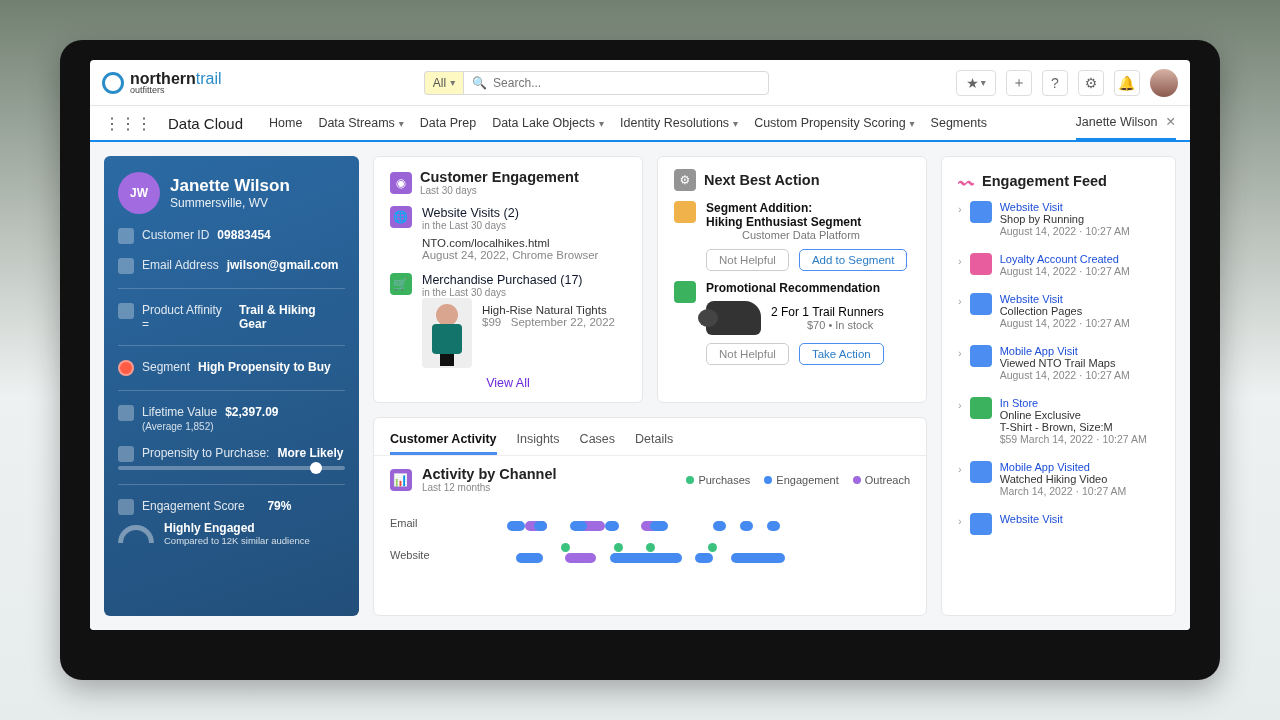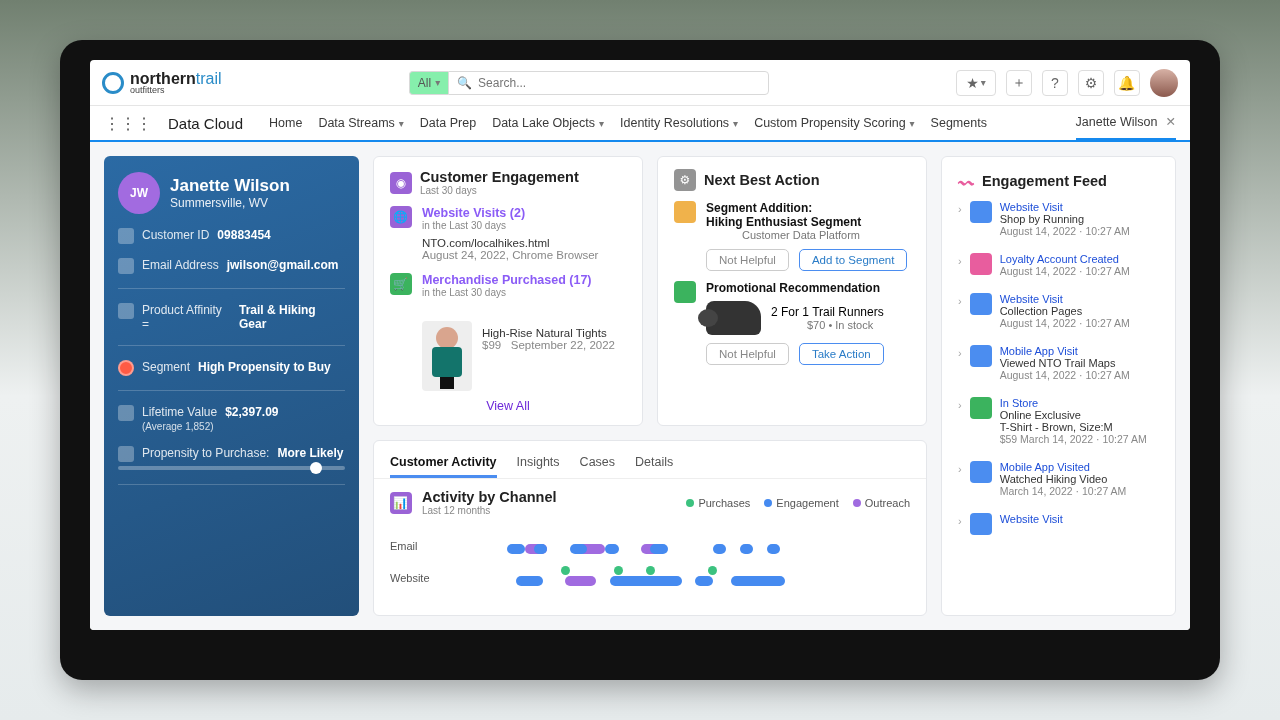--- a/index.html
+++ b/index.html
@@ -24,21 +24,21 @@
   }
   
   .topbar {
     display:flex; align-items:center; padding:6px 12px; gap:12px;
     border-bottom:1px solid #e5e5e5; height:46px;
   }
   .brand { display:flex; align-items:center; gap:6px; font-weight:700; color:#222; }
   .brand .logo-ico { width:22px; height:22px; border-radius:50%; border:3px solid #2a8cc8; position:relative; }
   .brand .outfitters { font-size:9px; font-weight:400; color:#444; display:block; margin-top:-3px; }
   .search-wrap { flex:0 0 360px; margin-left:auto; margin-right:auto; display:flex; }
-  .scope { background:#86efac; border:1px solid #d9d9d9; border-right:none; padding:4px 8px; border-radius:4px 0 0 4px; font-size:12px; color:#555; display:flex; align-items:center; gap:4px;}
+  .scope { background:#fef9c3; border:1px solid #d9d9d9; border-right:none; padding:4px 8px; border-radius:4px 0 0 4px; font-size:12px; color:#555; display:flex; align-items:center; gap:4px;margin-left:15px;}
   .search-box { flex:1; display:flex; align-items:center; border:1px solid #d9d9d9; border-radius:0 4px 4px 0; padding:4px 8px; font-size:12px; color:#888; gap:6px;}
   .search-box input { border:none; outline:none; flex:1; font-size:12px; }
   .tb-right { display:flex; align-items:center; gap:10px; }
   .tb-ico { width:26px; height:26px; border:1px solid #ddd; border-radius:4px; display:flex;align-items:center;justify-content:center; color:#666; font-size:14px; background:#fff;}
   .fav-box { width:40px; display:flex; align-items:center; justify-content:center; gap:2px;}
   .avatar { width:28px; height:28px; border-radius:50%; background:linear-gradient(180deg,#d7b1a5,#8c5a4e);}
   
   .navrow {
     display:flex; align-items:center; height:36px; padding:0 14px;
     border-bottom:2px solid #1589ee; gap:16px; font-size:12.5px; color:#333;
@@ -77,21 +77,21 @@
   
   .center { flex:1; display:flex; flex-direction:column; gap:14px; min-width:0;}
   .panel { background:#fff;border:1px solid #e4e6ea;border-radius:6px;padding:12px 16px;}
   .panel-h { display:flex;align-items:center;gap:8px;}
   .ph-ico { width:22px;height:22px;border-radius:4px;display:flex;align-items:center;justify-content:center;color:#fff;font-size:12px;}
   .ph-ico.purple{background:#9a63d6;} .ph-ico.grey{background:#949494;} .ph-ico.green{background:#3bb35e;}
   .ph-title { font-size:14.5px;font-weight:600;color:#222;}
   .ph-sub { font-size:10px;color:#888;}
   .ce-block { display:flex; gap:10px;}
   .ce-block .titles{font-size:12.5px;}
-  .ce-title{font-weight:700;color:#8b5cf6;}
+  .ce-title{font-weight:400;color:#0f172a;}
   .ce-sub{font-size:10px;color:#888;}
   .ce-detail{font-size:11.5px;color:#333;margin-top:6px;}
   .ce-detail .muted{color:#888;}
   .thumb {width:50px;height:70px;background:#eee;border-radius:4px;position:relative;overflow:hidden;}
   .thumb::before{content:"";position:absolute;left:14px;top:6px;width:22px;height:22px;border-radius:50%;background:#d9a58e;}
   .thumb::after{content:"";position:absolute;left:10px;top:26px;width:30px;height:30px;background:#13746b;border-radius:4px;}
   .thumb .legs{position:absolute;left:18px;top:48px;width:14px;height:20px;background:#111;}
   .view-all{color:#6d28d9;font-size:12.5px;text-align:center;margin-top:8px;cursor:pointer;}
   
   .two-up{display:flex;gap:14px;}
@@ -247,20 +247,30 @@
         </div>
         <div>
           <div class="p-row">
               <span class="p-ico"></span>
               <span class="p-label">Propensity to Purchase:</span> 
               <span class="p-val">More Likely</span>
             </div>
           <div class="prop-bar"></div>
         </div>
         <div class="p-sep"></div>
+        <div class="eng-score">
+          <div class="p-row"><span class="p-ico"></span><span class="p-label">Engagement Score</span>&nbsp;&nbsp;<span class="p-val">79%</span></div>
+          <div style="display:flex;gap:10px;align-items:center;margin-top:6px;">
+            <span class="gauge"></span>
+            <div>
+              <div class="p-val" style="font-size:12px;">Highly Engaged</div>
+              <div style="font-size:9.5px;opacity:.8;">Compared to 12K similar audience</div>
+            </div>
+          </div>
+        </div>
       </div>
 
       <div class="center">
         <div class="two-up">
           <div class="panel">
             <div class="panel-h">
               <div class="ph-ico purple">◉</div>
               <div>
                   <div class="ph-title">Customer Engagement</div>
                   <div class="ph-sub">Last 30 days</div>
@@ -272,21 +282,21 @@
                 <div class="ce-title">Website Visits (2)</div>
                 <div class="ce-sub">in the Last 30 days</div>
                 <div class="ce-detail"><span>NTO.com/localhikes.html</span><br><span class="muted">August 24, 2022, Chrome Browser</span></div>
               </div>
             </div>
             <div class="ce-block" style="margin-top:12px;">
               <div class="ph-ico green">🛒</div>
               <div class="titles" style="flex:1;">
                 <div class="ce-title">Merchandise Purchased (17)</div>
                 <div class="ce-sub">in the Last 30 days</div>
-                <div style="display:flex;gap:10px;margin-top:23px;">
+                <div style="display:flex;gap:10px;margin-top:0;">
                   <div class="thumb">
                       <div class="legs"></div>
                     </div>
                   <div class="ce-detail">
                     <span>High-Rise Natural Tights</span><br>
                     <span class="muted"><span>$99</span>&nbsp;&nbsp;&nbsp;<span>September 22, 2022</span></span>
                   </div>
                 </div>
               </div>
             </div>

